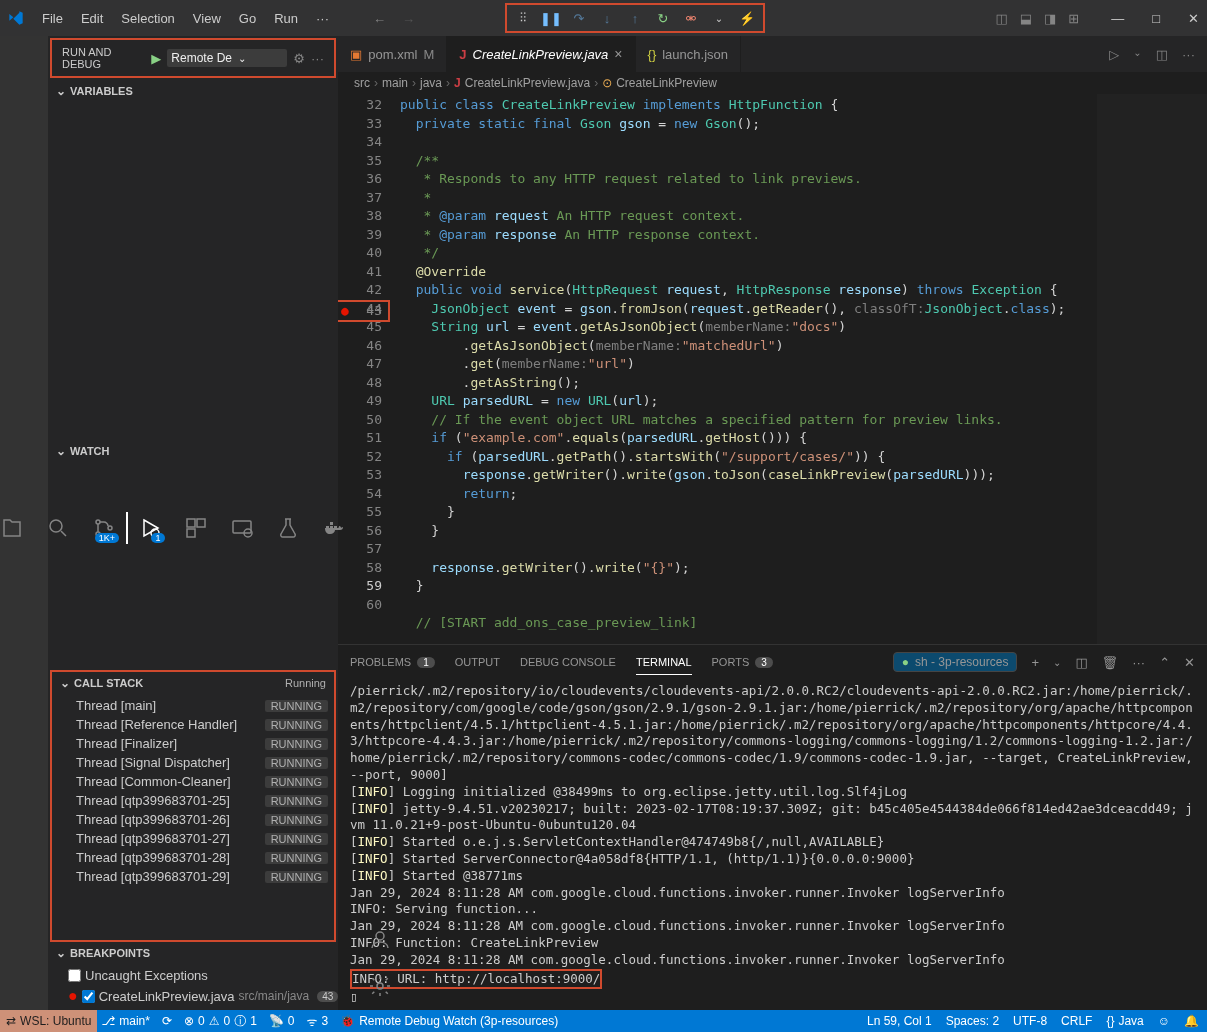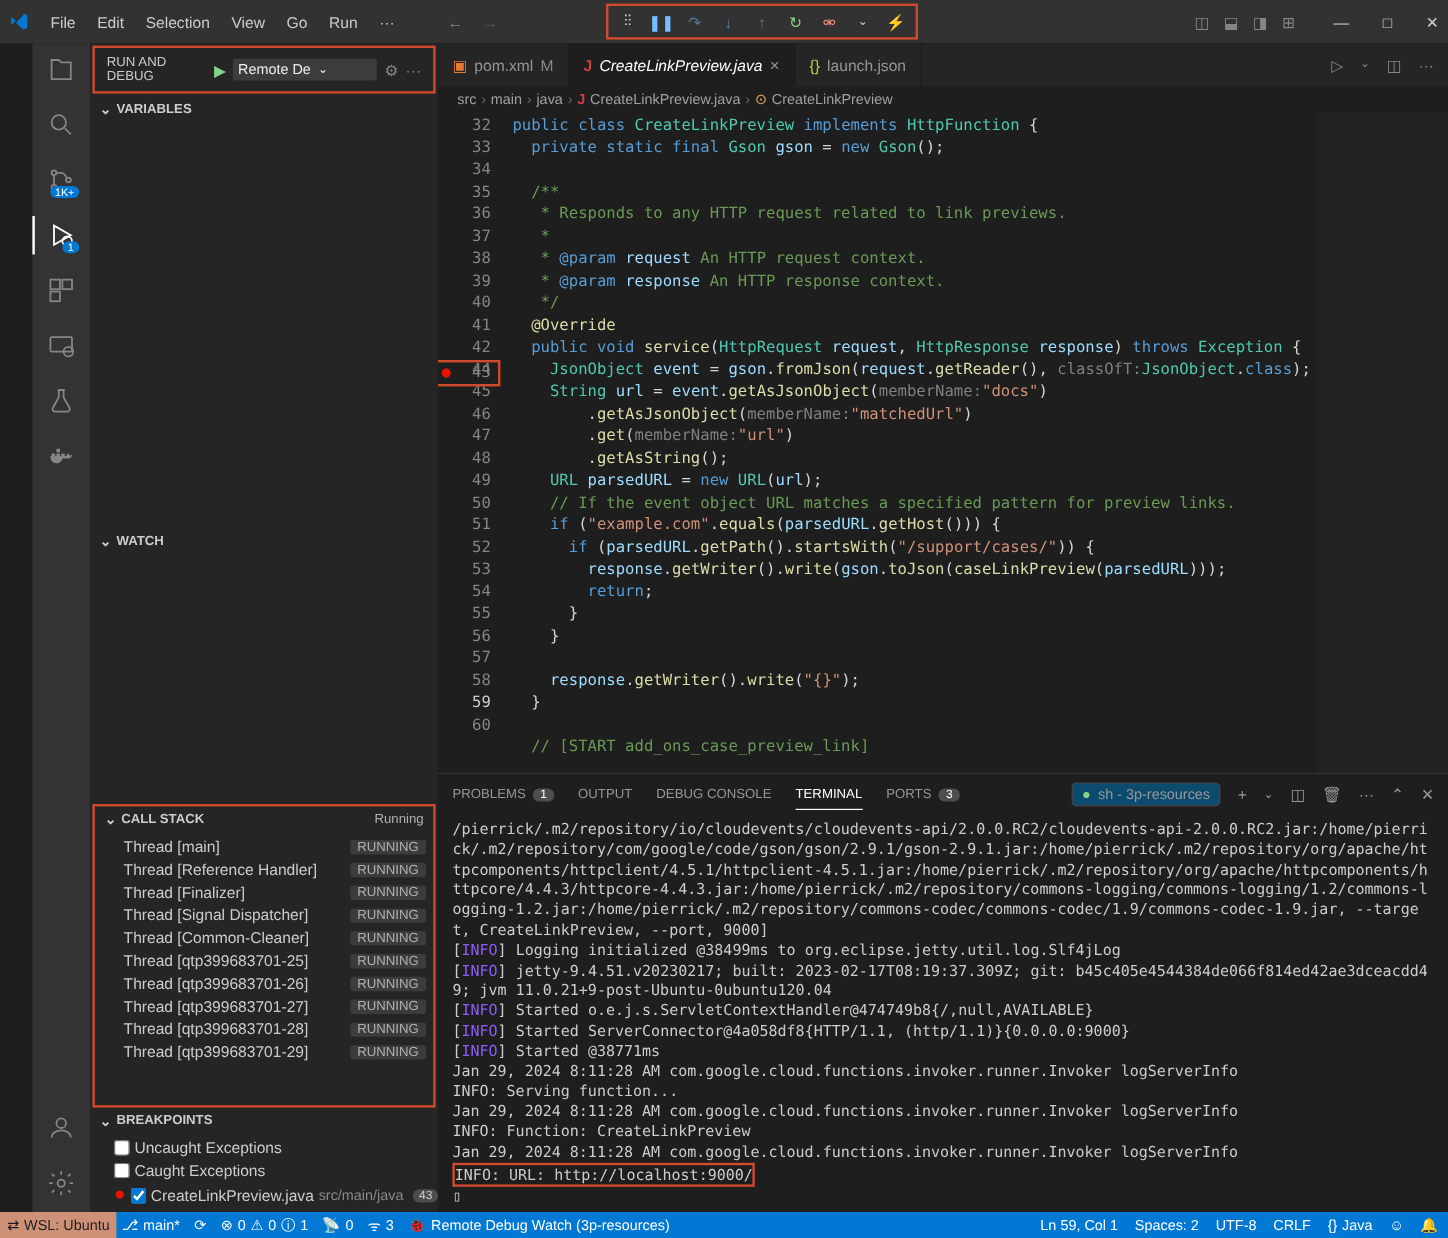--- a/index.html
+++ b/index.html
@@ -37,25 +37,23 @@
     .debug-toolbar .icon { width: 16px; height: 16px; display: flex; align-items: center; justify-content: center; cursor: pointer;}
     .layout-icons { margin-left: auto; display: flex; gap: 12px; color: #858585; }
     .win-controls { display: flex; gap: 28px; margin-left: 32px; color: #cccccc; }
     
     .main-area { display: flex; flex: 1; overflow: hidden; }
     
     .activity-bar {
       width: 48px;
       background: #333333;
       display: flex;
-      flex-direction: column;
       align-items: center;
       padding-top: 10px;
       gap: 22px;
-      margin-left: 27px;
     }
     .activity-bar .act-icon { width: 24px; height: 24px; color: #858585; cursor: pointer; display: flex; align-items: center; justify-content: center; position: relative;}
     .activity-bar .act-icon.active { color: #ffffff; }
     .activity-bar .act-icon.active::before { content: ''; position: absolute; left: -12px; top: -4px; bottom: -4px; width: 2px; background: #fff; }
     .act-badge { position: absolute; bottom: -3px; right: -3px; background: #0078d4; color: #fff; font-size: 9px; border-radius: 8px; padding: 0 4px; min-width: 14px; text-align: center;}
     .activity-bottom { margin-top: auto; margin-bottom: 12px; display: flex; flex-direction: column; gap: 22px;}
     
     .sidebar {
       width: 290px;
       background: #252526;
@@ -136,21 +134,21 @@
     }
     .panel-tabs { display: flex; align-items: center; padding: 0 12px; height: 34px; gap: 20px;}
     .panel-tab { font-size: 11px; color: #969696; cursor: pointer; padding: 6px 0; display: flex; align-items: center; gap: 6px;}
     .panel-tab.active { color: #fff; border-bottom: 1px solid #fff;}
     .panel-tab .badge { background: #4d4d4d; color: #fff; border-radius: 10px; padding: 0 6px; font-size: 10px;}
     .panel-actions { margin-left: auto; display: flex; align-items: center; gap: 14px; color: #969696;}
     .terminal-selector { background: #0c4a6e; border: 1px solid #454545; padding: 2px 8px; border-radius: 4px; font-size: 12px; display: flex; align-items: center; gap: 6px;}
     .terminal-selector::before { content: '●'; color: #89d185;}
     
     .terminal-output { flex: 1; font-family: Consolas, monospace; font-size: 12.5px; line-height: 16.8px; padding: 4px 12px; color: #cccccc; overflow: hidden; white-space: pre-wrap; word-break: break-all;}
-    .term-info { color: #8b5cf6; }
+    .term-info { color: #fef9c3; }
     .term-box { border: 2px solid #d04a2e; display: inline-block;}
     
     .statusbar {
       height: 22px;
       background: #0078d4;
       display: flex;
       align-items: center;
       padding: 0 8px;
       gap: 12px;
       font-size: 12px;
@@ -353,24 +351,20 @@
     </div>
     <div class="section">
       <div class="section-header">
           <span class="chevron">⌄</span>
           <span>BREAKPOINTS</span>
         </div>
       <div class="section-body">
         <div class="breakpoint-row">
             <input type="checkbox" style="">
             <span>Uncaught Exceptions</span>
-          </div>
-        <div class="breakpoint-row">
-            <input type="checkbox" style="">
-            <span>Caught Exceptions</span>
           </div>
         <div class="breakpoint-row">
             <span class="bp-dot">●</span>
             <input type="checkbox" checked="" style="">
             <span>CreateLinkPreview.java</span>
             <span class="bp-path">src/main/java</span>
             <span class="bp-badge">43</span>
           </div>
       </div>
     </div>

